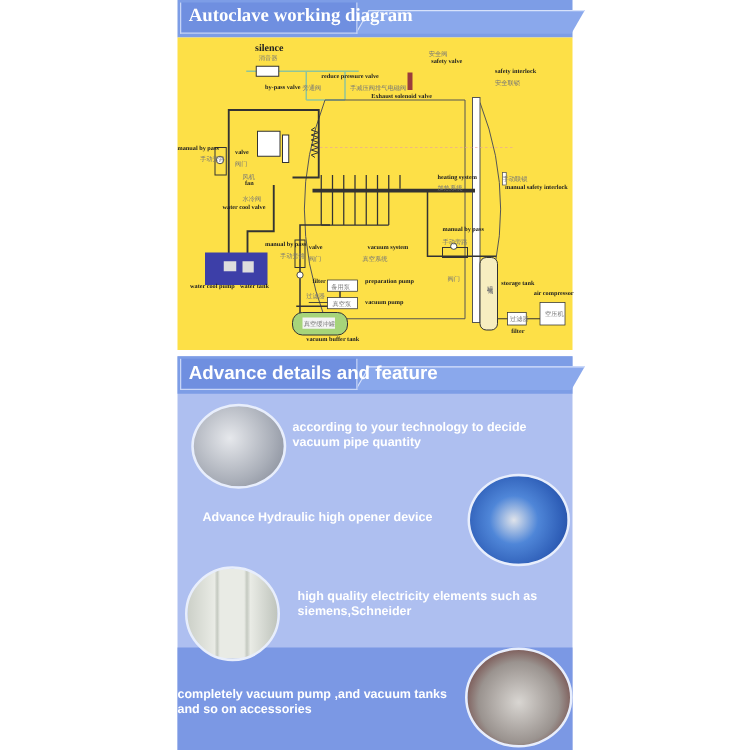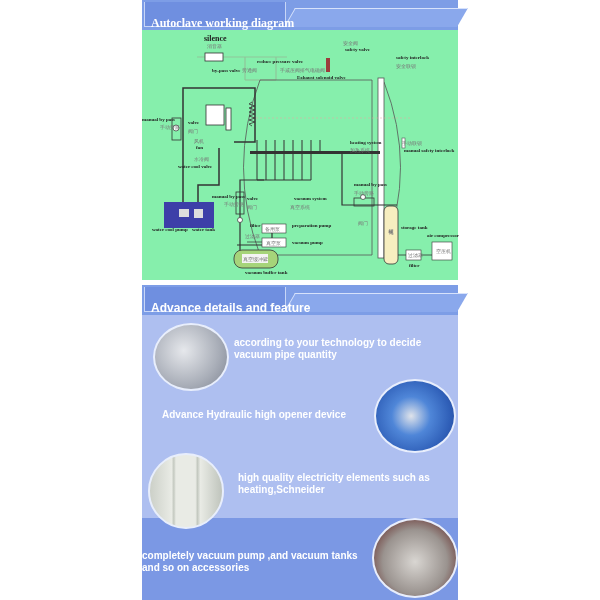--- a/index.html
+++ b/index.html
@@ -3,24 +3,24 @@
 <meta charset="utf-8">
 <style>
   html,body{margin:0;padding:0;background:#ffffff;}
   body{width:600px;height:600px;position:relative;overflow:hidden;font-family:"Liberation Sans",sans-serif;}
   .col{position:absolute;left:142px;top:0;width:316px;height:600px;}
   
   .banner{position:absolute;left:0;width:316px;height:30px;}
   .banner .bar{position:absolute;left:0;top:0;width:316px;height:30px;background:#7d9de6;}
   .banner .tab{position:absolute;left:2px;top:2px;width:140px;height:24px;background:#6f8fe0;border:1px solid #c8d6f7;border-top:none;}
   .banner .slant{position:absolute;left:142px;top:8px;width:172px;height:18px;border-top:1px solid #d7e2fb;border-left:1px solid #d7e2fb;transform:skewX(-30deg);transform-origin:left bottom;background:#8aa8ec;}
-  .banner .title{position:absolute;left:9px;top:16px;color:#ffffff;font-size:12px;font-weight:bold;white-space:nowrap;}
+  .banner .title{position:absolute;left:9px;top:5px;color:#ffffff;font-size:15px;font-weight:bold;white-space:nowrap;}
   .banner.serif .title{font-family:"Liberation Serif",serif;}
   
-  .diagram{position:absolute;left:0;top:30px;width:316px;height:250px;background:#86efac;}
+  .diagram{position:absolute;left:0;top:30px;width:316px;height:250px;background:#fde047;}
   .diagram svg{position:absolute;left:0;top:0;}
   .lbl{position:absolute;font-family:"Liberation Serif",serif;font-size:5px;color:#222;white-space:nowrap;font-weight:bold;}
   .lbl.cn{color:#777;font-weight:normal;}
   .lbl.big{font-size:8px;}
   
   .features{position:absolute;left:0;top:285px;width:316px;height:315px;background:#aebff0;}
   .features .bottomband{position:absolute;left:0;top:233px;width:316px;height:82px;background:#7b98e4;}
   .feat-text{position:absolute;color:#ffffff;font-size:10px;font-weight:bold;line-height:12px;}
   .photo{position:absolute;border-radius:50%;overflow:hidden;border:2px solid #e8eefc;}
 </style>
@@ -175,18 +175,18 @@
       <div class="title">Advance details and feature</div>
     </div>
 
     <div class="photo" style="left:11px;top:38px;width:72px;height:64px;background:radial-gradient(circle at 40% 40%,#e6e8ec,#a9aeb8 60%,#7c8290);"></div>
     <div class="feat-text" style="left:92px;top:52px;width:220px;">according to your technology to decide vacuum pipe quantity</div>
 
     <div class="feat-text" style="left:20px;top:124px;width:200px;">Advance Hydraulic high opener device</div>
     <div class="photo" style="left:232px;top:94px;width:78px;height:70px;background:radial-gradient(circle at 45% 50%,#dfe3ea 0,#4f86d8 35%,#2f5fb8 70%,#1f3f8f);"></div>
 
     <div class="photo" style="left:6px;top:168px;width:72px;height:72px;background:linear-gradient(90deg,#ccd0c8 0,#e9ebe5 30%,#c4c9c0 33%,#e9ebe5 36%,#e9ebe5 63%,#c4c9c0 66%,#e9ebe5 70%,#bfc4bc);"></div>
-    <div class="feat-text" style="left:96px;top:187px;width:200px;">high quality electricity elements such as heating,Schneider</div>
+    <div class="feat-text" style="left:96px;top:187px;width:200px;">high quality electricity elements such as siemens,Schneider</div>
 
     <div class="feat-text" style="left:0;top:265px;width:220px;">completely vacuum pump ,and vacuum tanks and so on accessories</div>
     <div class="photo" style="left:230px;top:233px;width:82px;height:76px;background:radial-gradient(circle at 50% 55%,#d9d6d2,#9a938f 55%,#6b3a38 85%);"></div>
   </div>
 </div>
 
 </body></html>

